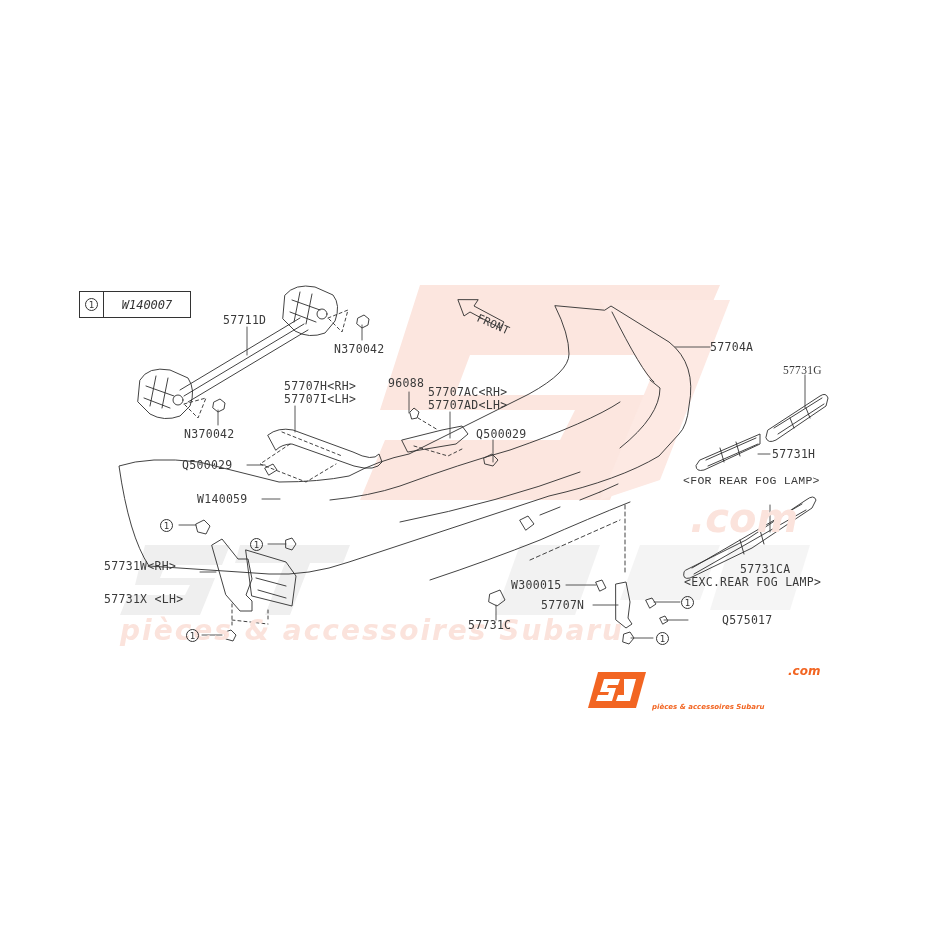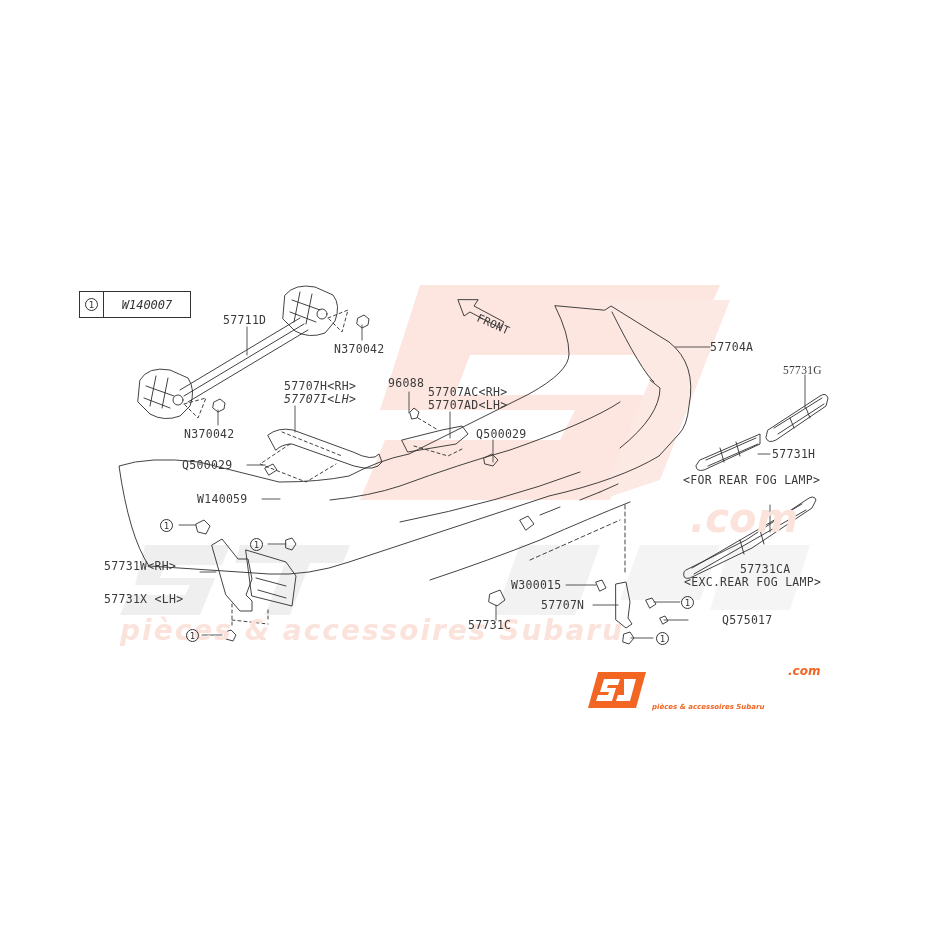--- a/index.html
+++ b/index.html
@@ -148,30 +148,30 @@
     </div>
   <div class="legend-code">W140007</div>
 </div>
 
 <div class="lbl" style="left:476px; top:318px; transform:rotate(24deg); font-size:11px;">FRONT</div>
 
 <div class="lbl" style="left:216px; top:314px;margin-left:7px;">57711D</div>
 <div class="lbl" style="left:334px; top:343px;">N370042</div>
 <div class="lbl" style="left:184px; top:428px;">N370042</div>
 <div class="lbl" style="left:284px; top:380px;">57707H&lt;RH&gt;</div>
-<div class="lbl" style="left:284px; top:393px;font-style:italic;">57707I&lt;LH&gt;</div>
+<div class="lbl" style="left:284px; top:393px;">57707I&lt;LH&gt;</div>
 <div class="lbl" style="left:388px; top:377px;">96088</div>
 <div class="lbl" style="left:428px; top:386px;">57707AC&lt;RH&gt;</div>
 <div class="lbl" style="left:428px; top:399px;">57707AD&lt;LH&gt;</div>
 <div class="lbl" style="left:476px; top:428px;">Q500029</div>
 <div class="lbl" style="left:182px; top:459px;">Q500029</div>
 <div class="lbl" style="left:710px; top:341px;">57704A</div>
 <div class="lbl" style="left:783px; top:364px;font-family:Liberation Serif, serif;">57731G</div>
 <div class="lbl" style="left:772px; top:448px;">57731H</div>
-<div class="lbl" style="left:683px; top:474px;">&lt;FOR REAR FOG LAMP&gt;</div>
+<div class="lbl" style="left:683px; top:474px;font-family:Liberation Mono, monospace;">&lt;FOR REAR FOG LAMP&gt;</div>
 <div class="lbl" style="left:740px; top:563px;">57731CA</div>
 <div class="lbl" style="left:684px; top:576px;">&lt;EXC.REAR FOG LAMP&gt;</div>
 <div class="lbl" style="left:197px; top:493px;">W140059</div>
 <div class="lbl" style="left:104px; top:560px;">57731W&lt;RH&gt;</div>
 <div class="lbl" style="left:104px; top:573px;margin-top:20px;">57731X &lt;LH&gt;</div>
 <div class="lbl" style="left:468px; top:619px;">57731C</div>
 <div class="lbl" style="left:511px; top:579px;">W300015</div>
 <div class="lbl" style="left:541px; top:599px;">57707N</div>
 <div class="lbl" style="left:690px; top:614px;margin-left:32px;">Q575017</div>
 

